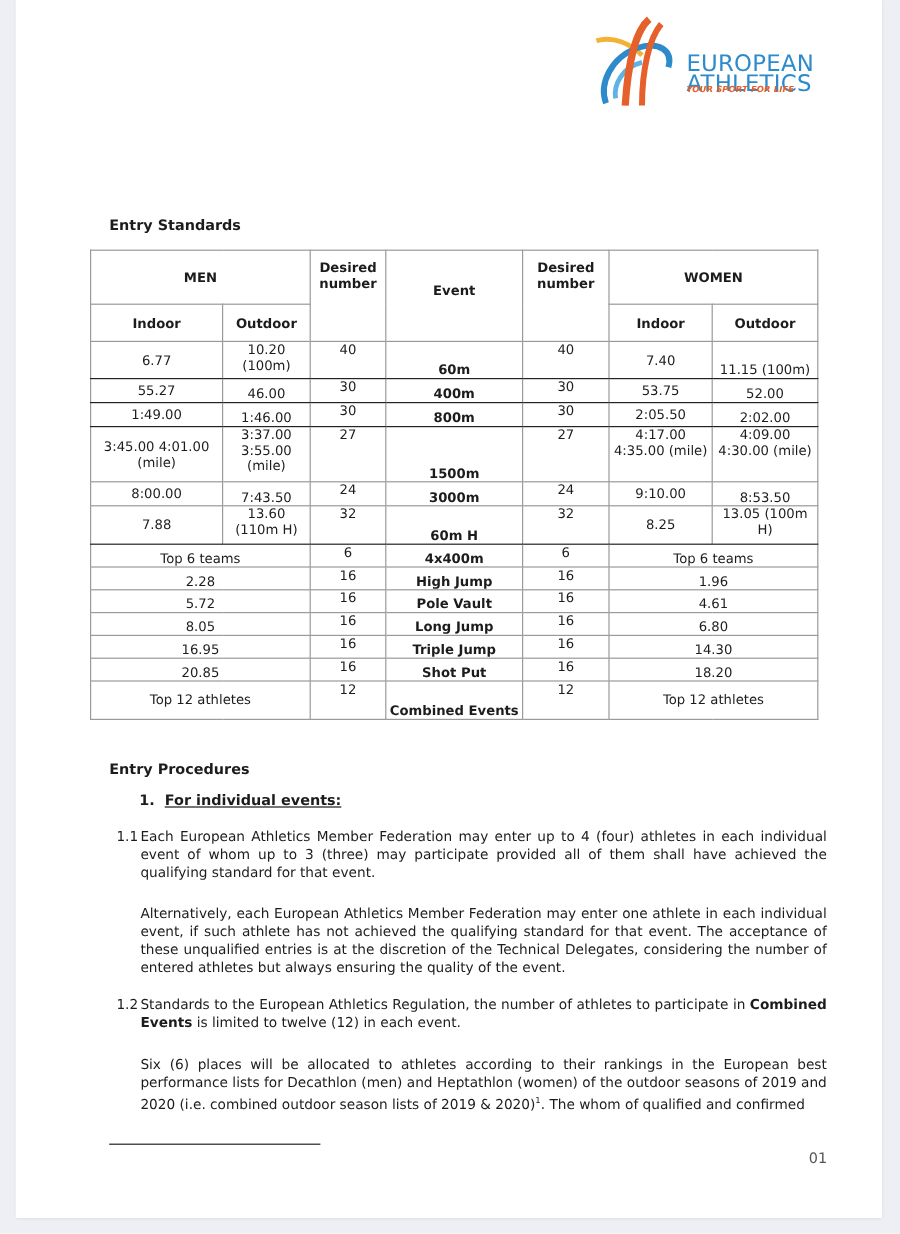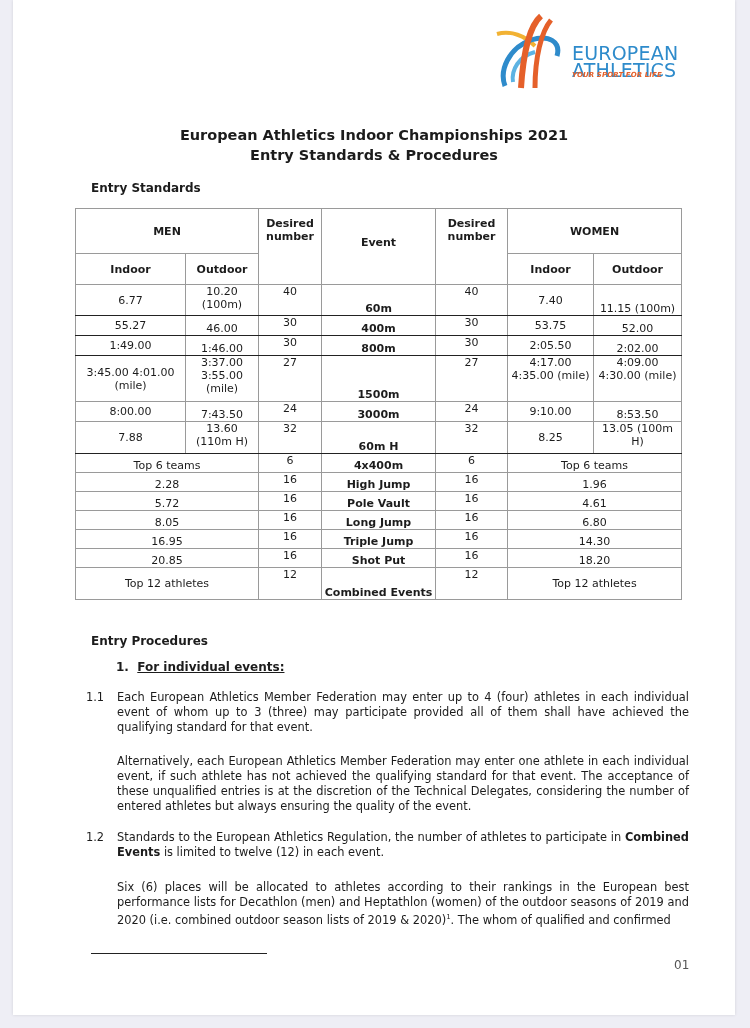--- a/index.html
+++ b/index.html
@@ -49,21 +49,21 @@
   .mid { vertical-align:middle !important; }
   
   .sec { position:absolute; font-size:12px; line-height:15px; }
   .h-proc { left:78px; top:634px; font-weight:700; }
   .h-ind { left:103px; top:660px; font-weight:700; }
   .h-ind u { text-decoration:underline; }
   .para {
     position:absolute; left:104px; width:572px; font-size:11.4px; line-height:15px;
     text-align:justify;
   }
-  .num { position:absolute; left:73px; font-size:11.4px; line-height:15px; }
+  .num { position:absolute; left:84px; font-size:11.4px; line-height:15px; }
   .footnote-rule { position:absolute; left:78px; top:953px; width:176px; height:1px; background:#222; }
   .pagenum { position:absolute; left:661px; top:958px; font-size:12px; color:#555; }
 </style>
 </head>
 <body>
 
 <div class="page">
 
   <div class="logo">
     <svg width="80" height="80" viewBox="0 0 80 80">
@@ -71,24 +71,20 @@
       <path d="M14 74 C 8 58, 18 36, 40 28 C 58 22, 70 30, 66 44" stroke="#2e8bcb" stroke-width="5" fill="none"></path>
       <path d="M22 70 C 20 58, 28 44, 44 40" stroke="#5db3e3" stroke-width="4" fill="none"></path>
       <path d="M30 76 C 32 44, 38 14, 50 4" stroke="#e5602a" stroke-width="6" fill="none"></path>
       <path d="M44 76 C 44 46, 50 20, 60 8" stroke="#e5602a" stroke-width="5" fill="none"></path>
     </svg>
     <div class="logo-text1">EUROPEAN</div>
     <div class="logo-text2">ATHLETICS</div>
     <div class="logo-tag">YOUR SPORT FOR LIFE</div>
   </div>
 
-  <div class="title">
-    <div>European Athletics Indoor Championships 2021</div>
-    <div>Entry Standards &amp; Procedures</div>
-  </div>
 
   <div class="h-standards">Entry Standards</div>
 
   <table class="std">
     <colgroup>
       <col style="width:110px">
         <col style="width:73px">
         <col style="width:63px">
       <col style="width:114px">
         <col style="width:72px">

